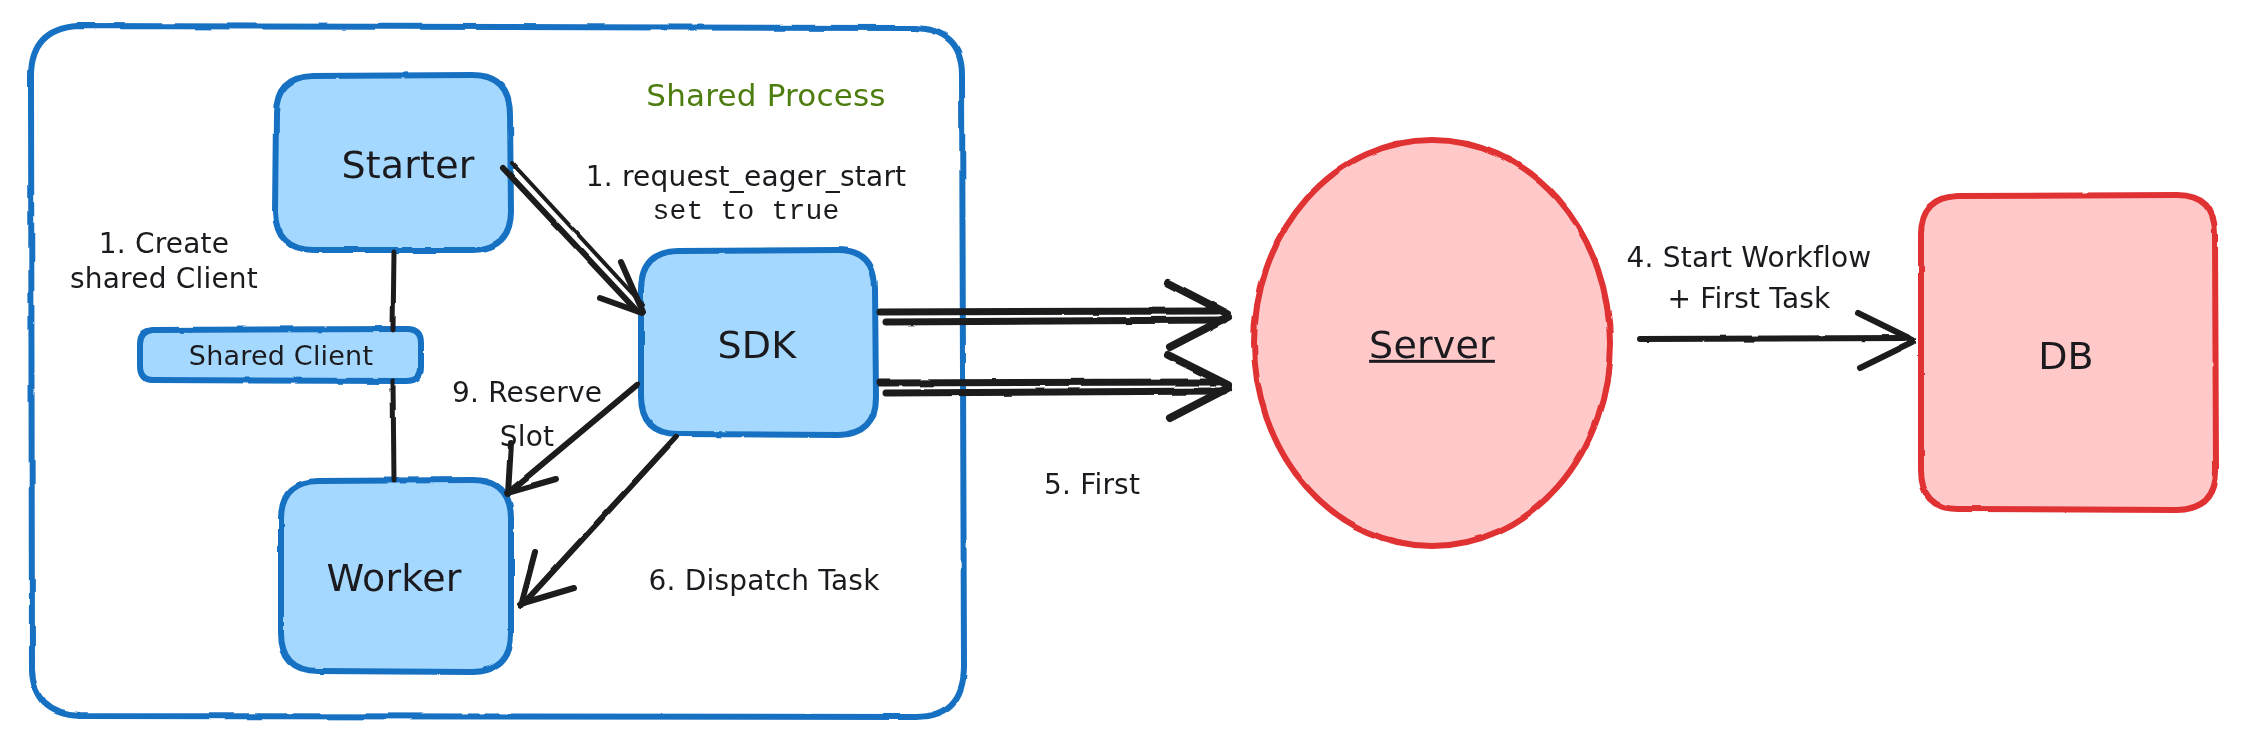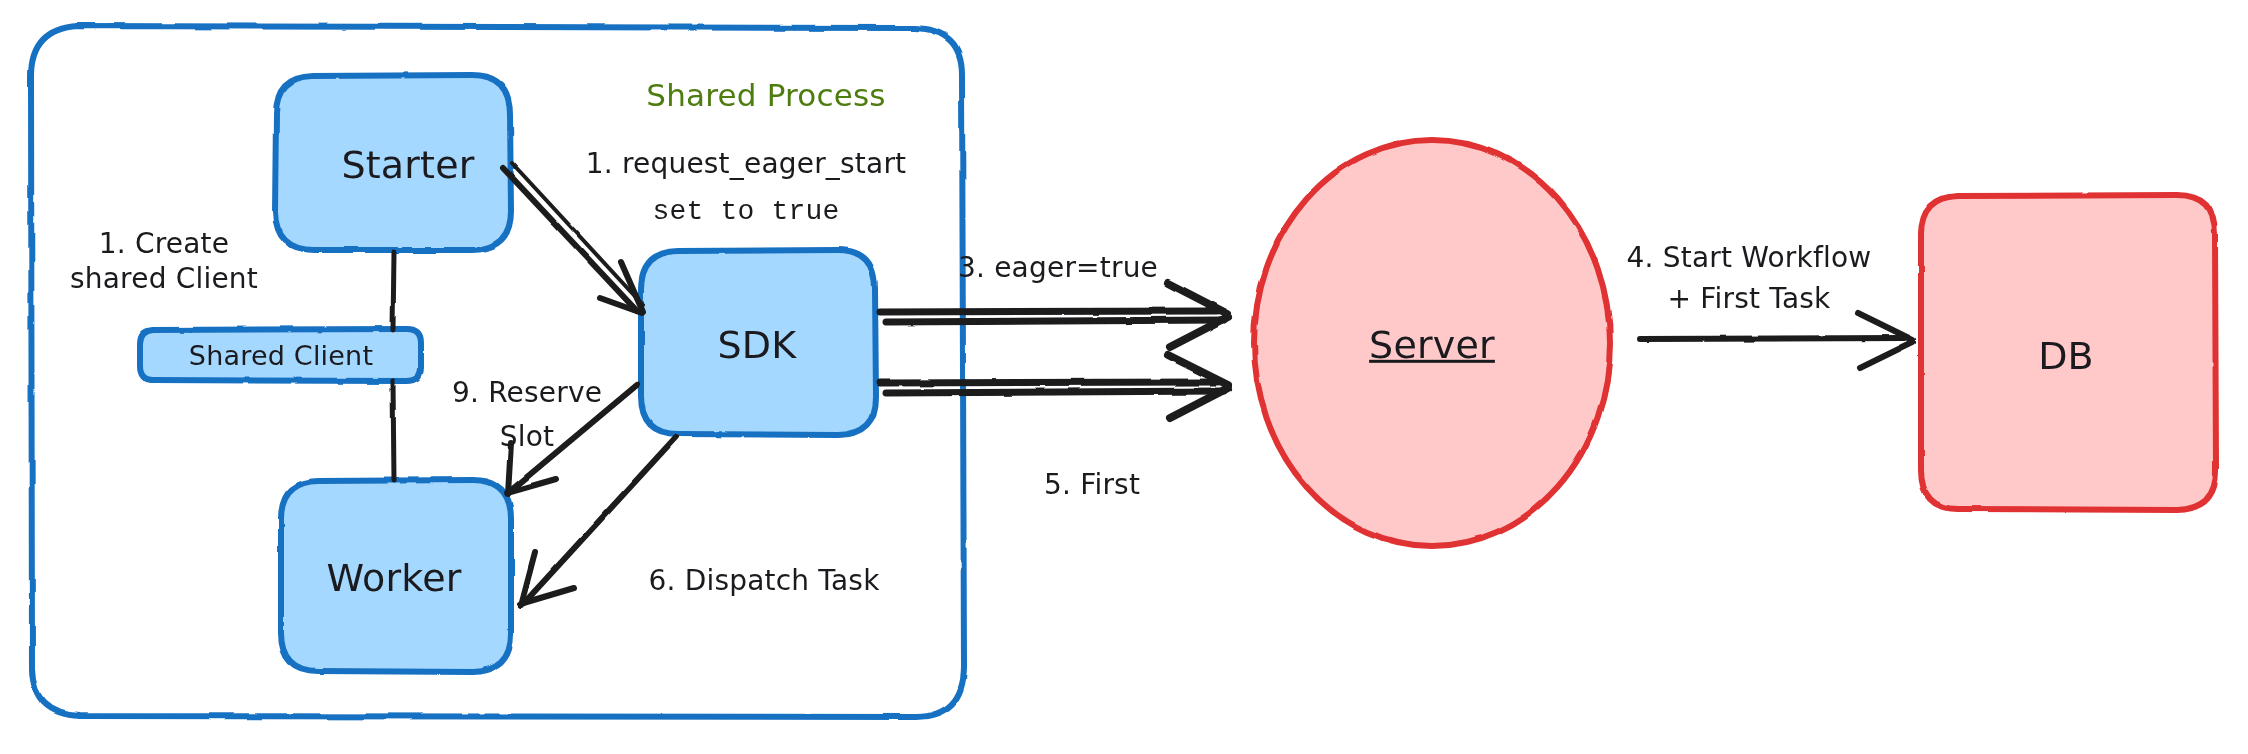--- a/index.html
+++ b/index.html
@@ -159,27 +159,26 @@
 
   <div class="lbl node-label center" style="left:757px; top:345px;">SDK</div>
 
   <div class="lbl node-label center" style="left:1432px; top:345px;text-decoration:underline;">Server</div>
 
   <div class="lbl node-label center" style="left:2066px; top:356px;">DB</div>
 
   <div class="lbl edge-label center" style="left:164px; top:244px;">1. Create</div>
   <div class="lbl edge-label center" style="left:164px; top:279px;">shared Client</div>
 
-  <div class="lbl edge-label center" style="left:746px; top:164px;">1. request_eager_start</div>
+  <div class="lbl edge-label center" style="left:746px; top:177px;">1. request_eager_start</div>
   <div class="lbl edge-label center" style="left:746px; top:212px;font-family:Liberation Mono, monospace;">set to true</div>
 
   <div class="lbl edge-label center" style="left:527px; top:393px;">9. Reserve</div>
   <div class="lbl edge-label center" style="left:527px; top:437px;">Slot</div>
 
-  <div class="lbl edge-label center" style="left:1058px; top:268px;">3. eager=true</div>
 
   <div class="lbl edge-label center" style="left:1749px; top:258px;">4. Start Workflow</div>
   <div class="lbl edge-label center" style="left:1749px; top:299px;">+ First Task</div>
 
   <div class="lbl edge-label center" style="left:1092px; top:449px;margin-top:36px;">5. First</div>
 
   <div class="lbl edge-label center" style="left:764px; top:556px;margin-top:25px;">6. Dispatch Task</div>
 
 </div>
 

